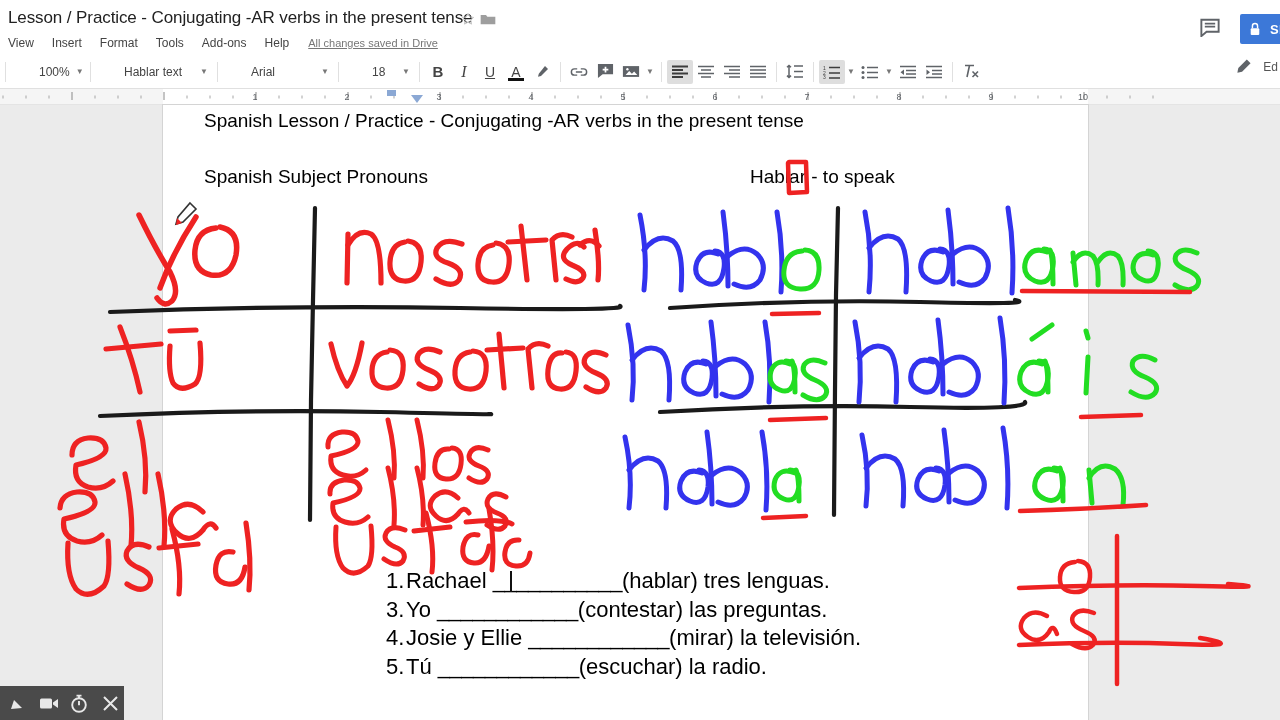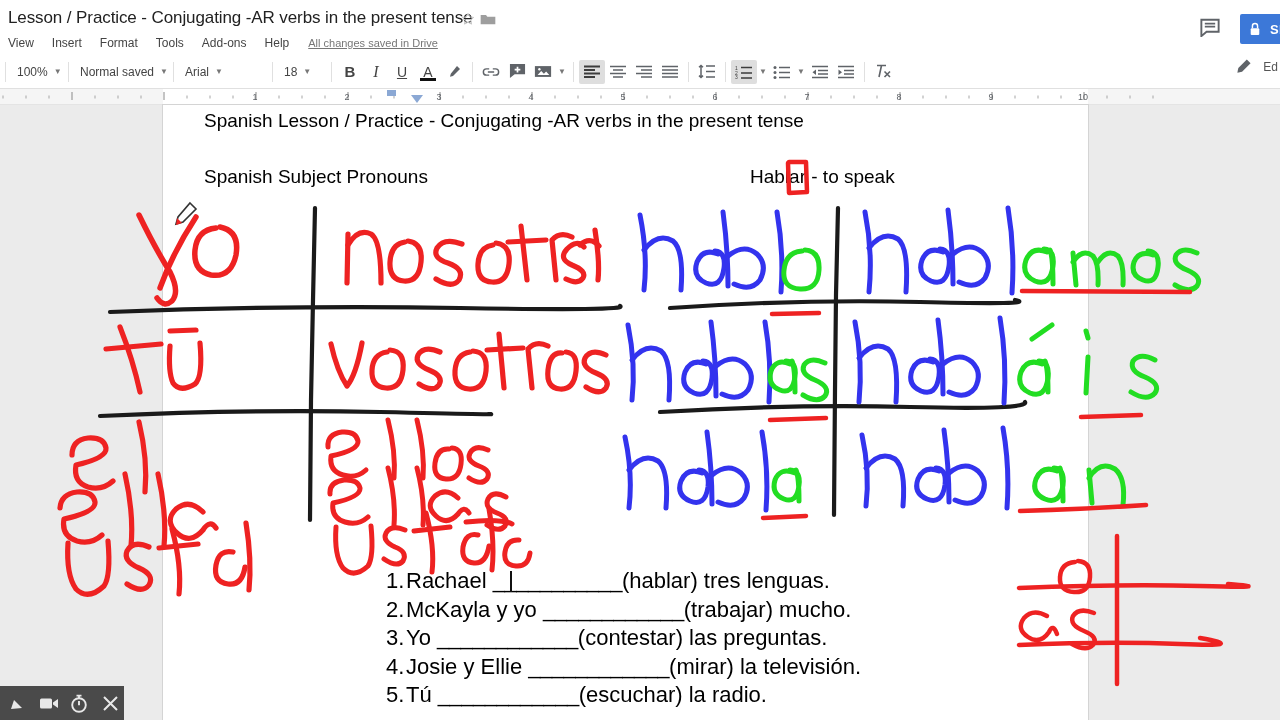--- a/index.html
+++ b/index.html
@@ -46,23 +46,23 @@
   }
 
   
   .toolbar {
     position: absolute; left: 0; top: 55px; width: 1280px; height: 34px;
     background: #fff; display: flex; align-items: center;
     border-bottom: 1px solid #e0e0e0;
   }
   .tb-sep { width: 1px; height: 20px; background: #e0e0e0; margin: 0 5px; flex: none; }
   .tb-combo {
-    display: flex; align-items: center; 
+    display: flex; align-items: center; justify-content: space-between;
     height: 24px; font-size: 12px; color: #444; padding: 0 4px 0 6px; flex: none;
-    white-space: nowrap; border-radius: 2px;
+    white-space: nowrap; border-radius: 2px; margin-left: 22px;
   }
   .tb-combo .caret { font-size: 8px; color: #777; margin-left: 6px; }
   .tb-btn {
     width: 26px; height: 24px; display: flex; align-items: center; justify-content: center;
     flex: none; border-radius: 2px; color: #555; font-size: 14px;
   }
   .tb-btn.active { background: #dedede; }
   .tb-caret { width: 12px; height: 24px; display:flex; align-items:center; justify-content:center; font-size: 8px; color:#777; flex:none;}
   .tb-right {
     position: absolute; right: 2px; top: 3px; display: flex; align-items: center;
@@ -170,21 +170,21 @@
   </div>
 
   <div class="toolbar">
     <div class="tb-sep"></div>
     <div class="tb-combo" style="width:52px">
       <span>100%</span>
       <span class="caret">▼</span>
     </div>
     <div class="tb-sep"></div>
     <div class="tb-combo" style="width:94px">
-      <span>Normal saved</span>
+      <span>Hablar text</span>
       <span class="caret">▼</span>
     </div>
     <div class="tb-sep"></div>
     <div class="tb-combo" style="width:88px">
       <span>Arial</span>
       <span class="caret">▼</span>
     </div>
     <div class="tb-sep"></div>
     <div class="tb-combo" style="width:48px">
       <span>18</span>
@@ -381,23 +381,20 @@
 
       <div class="doc-text" id="pron-hdr">Spanish Subject Pronouns</div>
       <div class="doc-text" id="hdr-line">Spanish Lesson / Practice - Conjugating -AR verbs in the present tense</div>
       <div class="doc-text" id="verb-hdr">Hablar - to speak</div>
 
       <div class="ex-list">
         <div class="ex-item">
           <span class="ex-num">1.</span><span>Rachael </span><span class="blank">___________</span><span>(hablar) tres lenguas.</span>
         </div>
         <div class="ex-item">
-          <span class="ex-num">2.</span><span>McKayla y yo </span><span class="blank">____________</span><span>(trabajar) mucho.</span>
-        </div>
-        <div class="ex-item">
           <span class="ex-num">3.</span><span>Yo </span><span class="blank">____________</span><span>(contestar) las preguntas.</span>
         </div>
         <div class="ex-item">
           <span class="ex-num">4.</span><span>Josie y Ellie </span><span class="blank">____________</span><span>(mirar) la televisión.</span>
         </div>
         <div class="ex-item">
           <span class="ex-num">5.</span><span>Tú </span><span class="blank">____________</span><span>(escuchar) la radio.</span>
         </div>
       </div>
 

